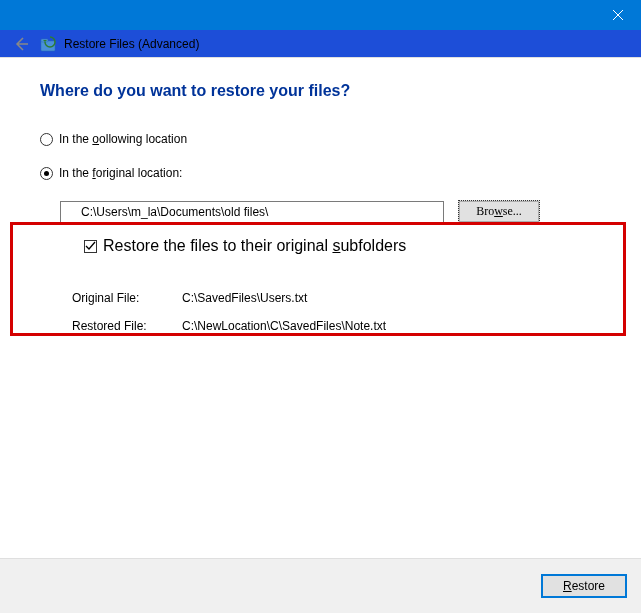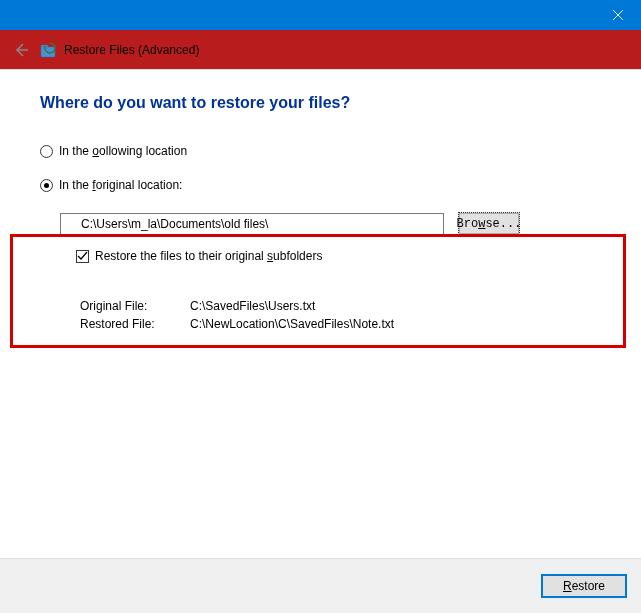--- a/index.html
+++ b/index.html
@@ -24,22 +24,22 @@
     width: 46px;
     height: 30px;
     display: flex;
     align-items: center;
     justify-content: center;
     color: #fff;
     cursor: pointer;
   }
   .close-btn svg { width: 10px; height: 10px; }
   .header {
-    height: 40px;
-    background: #b91c1c;
+    height: 28px;
+    background: #1d4ed8;
     display: flex;
     align-items: center;
     padding: 0 10px;
     border-bottom: 1px solid #e0e0e0;
   }
   .back-arrow {
     width: 22px;
     height: 22px;
     display: flex;
     align-items: center;
@@ -115,60 +115,60 @@
   .path-input {
     width: 384px;
     height: 22px;
     border: 1px solid #7a7a7a;
     padding: 2px 20px;
     font-size: 12px;
     font-family: inherit;
   }
   .browse-btn {
     margin-left: 14px;
-    width: 62px;
+    width: 82px;
     height: 23px;
     background: #e1e1e1;
     border: 1px dotted #333;
     box-shadow: inset 0 0 0 1px #adadad;
     font-size: 12px;
-    font-family: Liberation Mono, monospace;
+    font-family: Liberation Serif, serif;
     display: inline-flex;
     align-items: center;
     justify-content: center;
     cursor: pointer;
   }
   .checkbox-row {
     display: flex;
     align-items: center;
-    margin-left: 28px;
-    font-size: 12px;
+    margin-left: 36px;
+    font-size: 16px;
     padding-left: 8px;
   }
   .checkbox {
     width: 13px;
     height: 13px;
     border: 1px solid #333;
     margin-right: 6px;
     display: inline-flex;
     align-items: center;
     justify-content: center;
     flex-shrink: 0;
   }
   .checkbox.checked svg { width: 11px; height: 11px; }
   .example-section {
     margin-top: 36px;
     font-size: 12px;
   }
   .example-label { margin-bottom: 14px; }
   .example-grid {
-    margin-left: 40px;
+    margin-left: 32px;
     display: grid;
     grid-template-columns: 110px auto;
-    row-gap: 4px;
+    row-gap: 14px;
     font-size: 12px;
   }
   .footer {
     height: 55px;
     border-top: 1px solid #dfdfdf;
     background: #f0f0f0;
     display: flex;
     justify-content: flex-end;
     align-items: center;
     padding: 0 14px;

